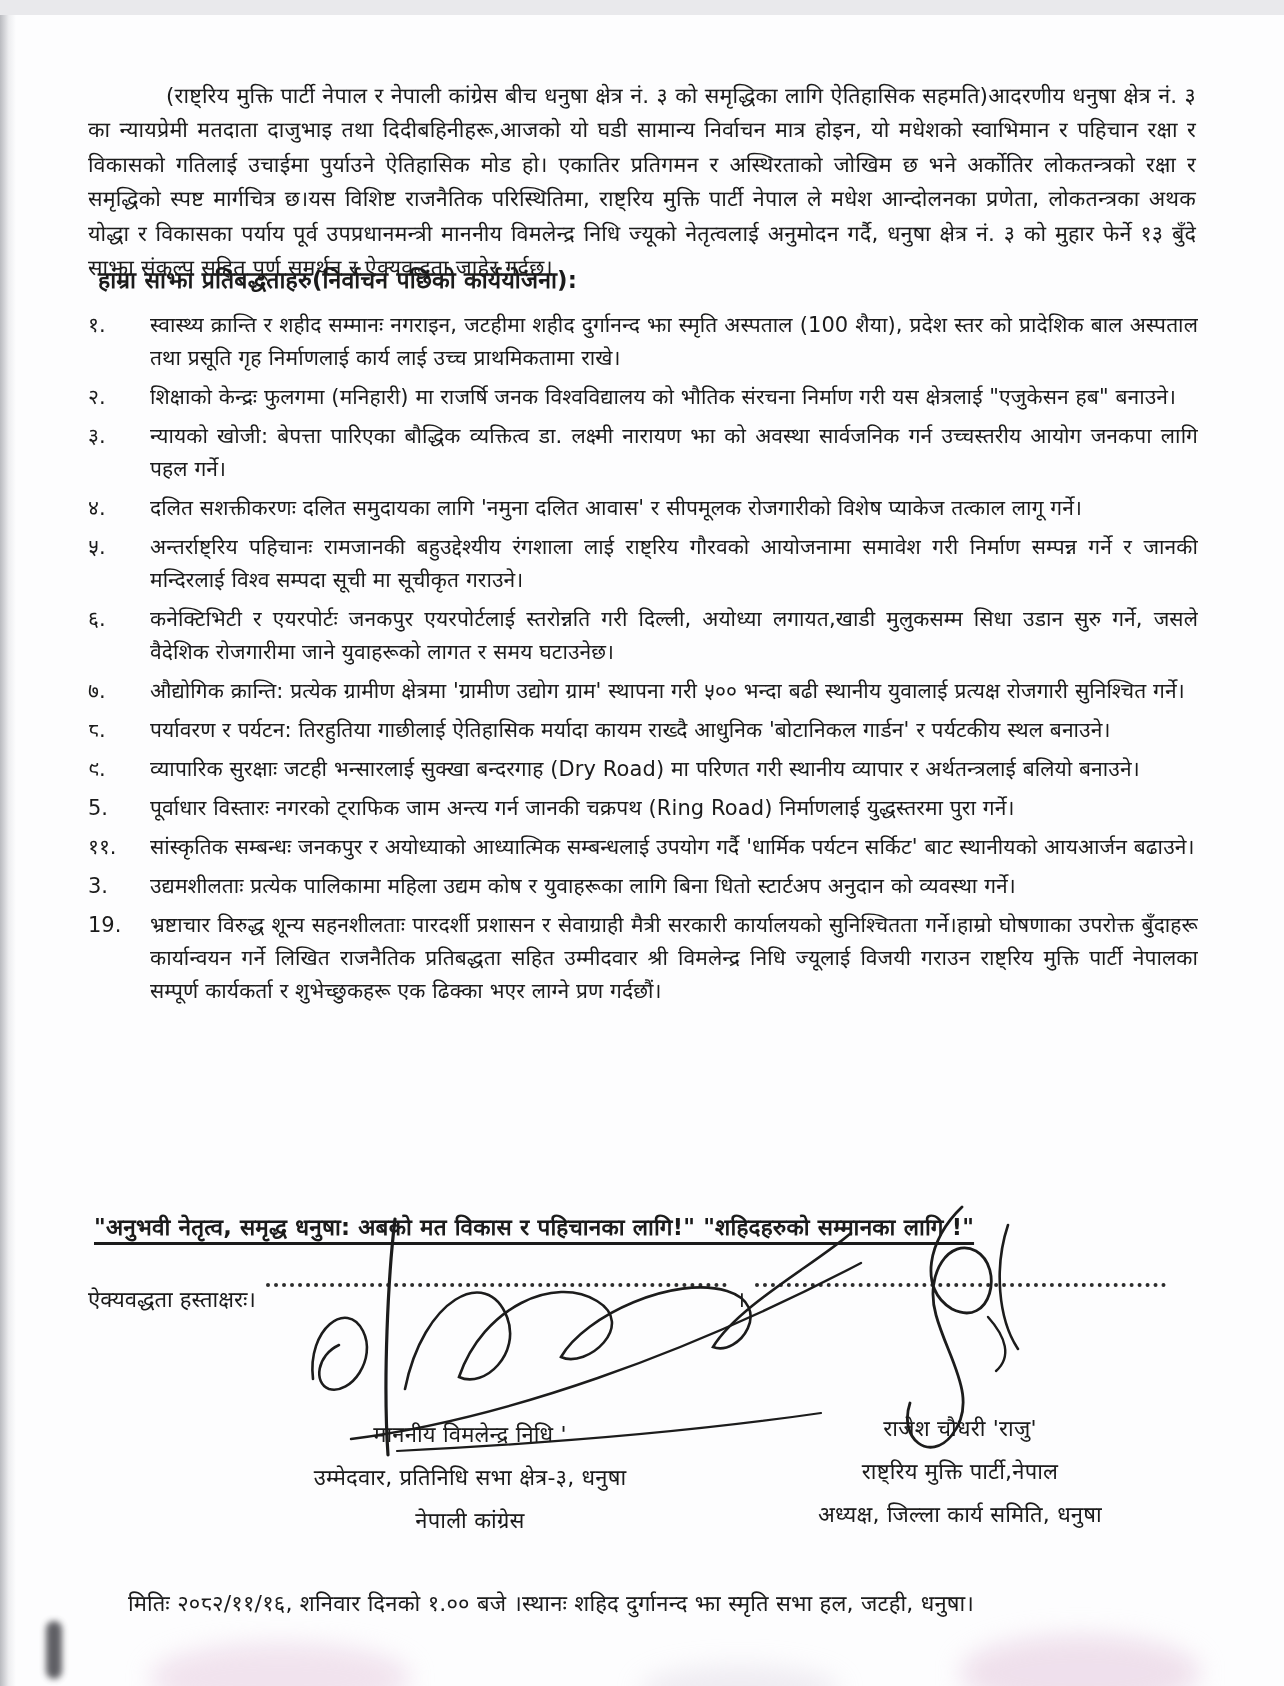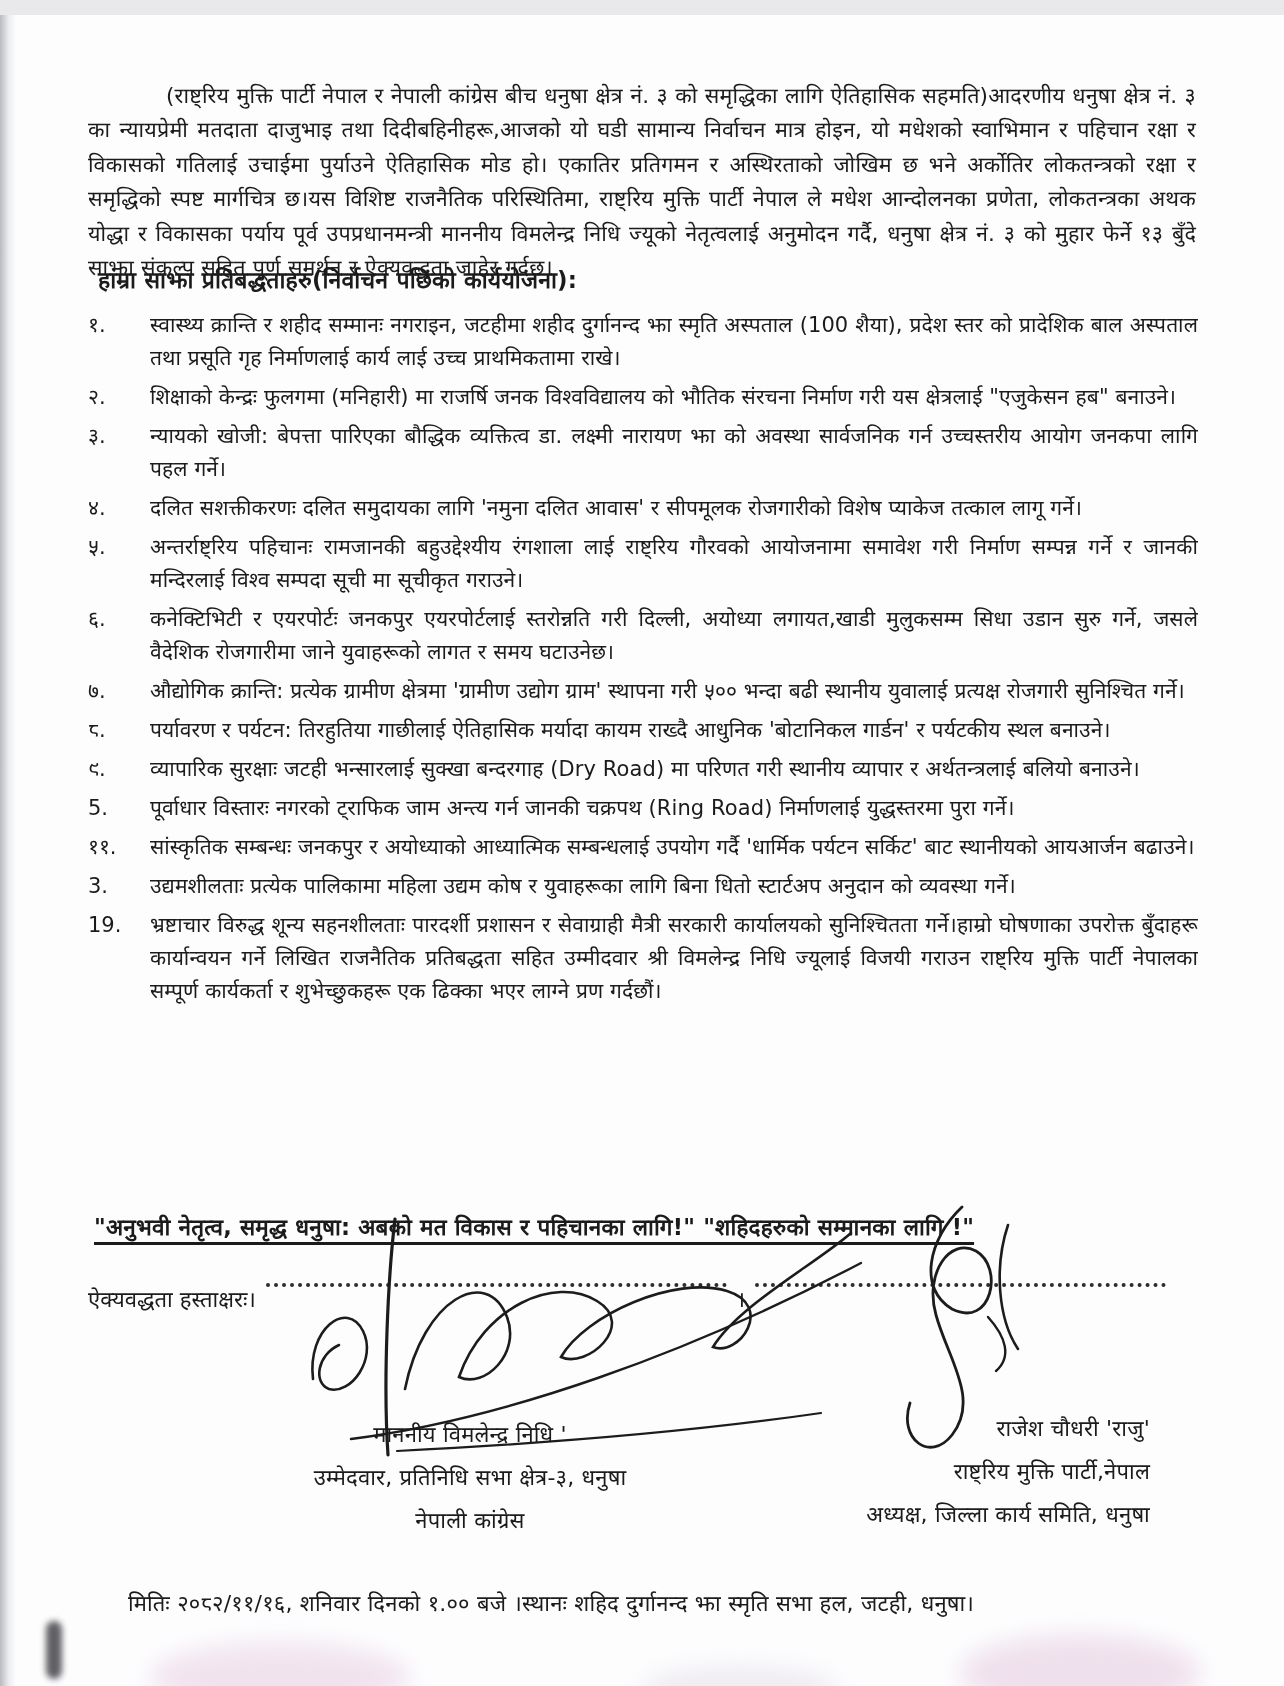--- a/index.html
+++ b/index.html
@@ -73,21 +73,21 @@
   .sig-row .sig-label { flex: 0 0 auto; padding-right: 10px; }
   .sig-row .dots { height: 0; border-bottom: 4px dotted #2c2c2c; margin-bottom: 7px; }
   .sig-row .dots-1 { flex: 1 1 430px; }
   .sig-row .sep { flex: 0 0 auto; padding: 0 10px; }
   .sig-row .dots-2 { flex: 1 1 380px; margin-right: 30px; }
   .signer {
     position: absolute; text-align: center; font-size: 22px; line-height: 43px;
     letter-spacing: 0.2px;
   }
   .signer-left { top: 1398px; left: 290px; width: 360px; }
-  .signer-right { top: 1392px; left: 770px; width: 380px; text-align: right; }
+  .signer-right { top: 1392px; left: 770px; width: 380px; }
   .footer-line {
     position: absolute; top: 1572px; left: 128px; width: 1060px;
     font-size: 22px; letter-spacing: 0.2px;
   }
   svg.signature { position: absolute; pointer-events: none; }
   .sig-svg-left { left: 255px; top: 1192px; }
   .sig-svg-right { left: 840px; top: 1182px; }
 </style>
 </head>
 <body>

